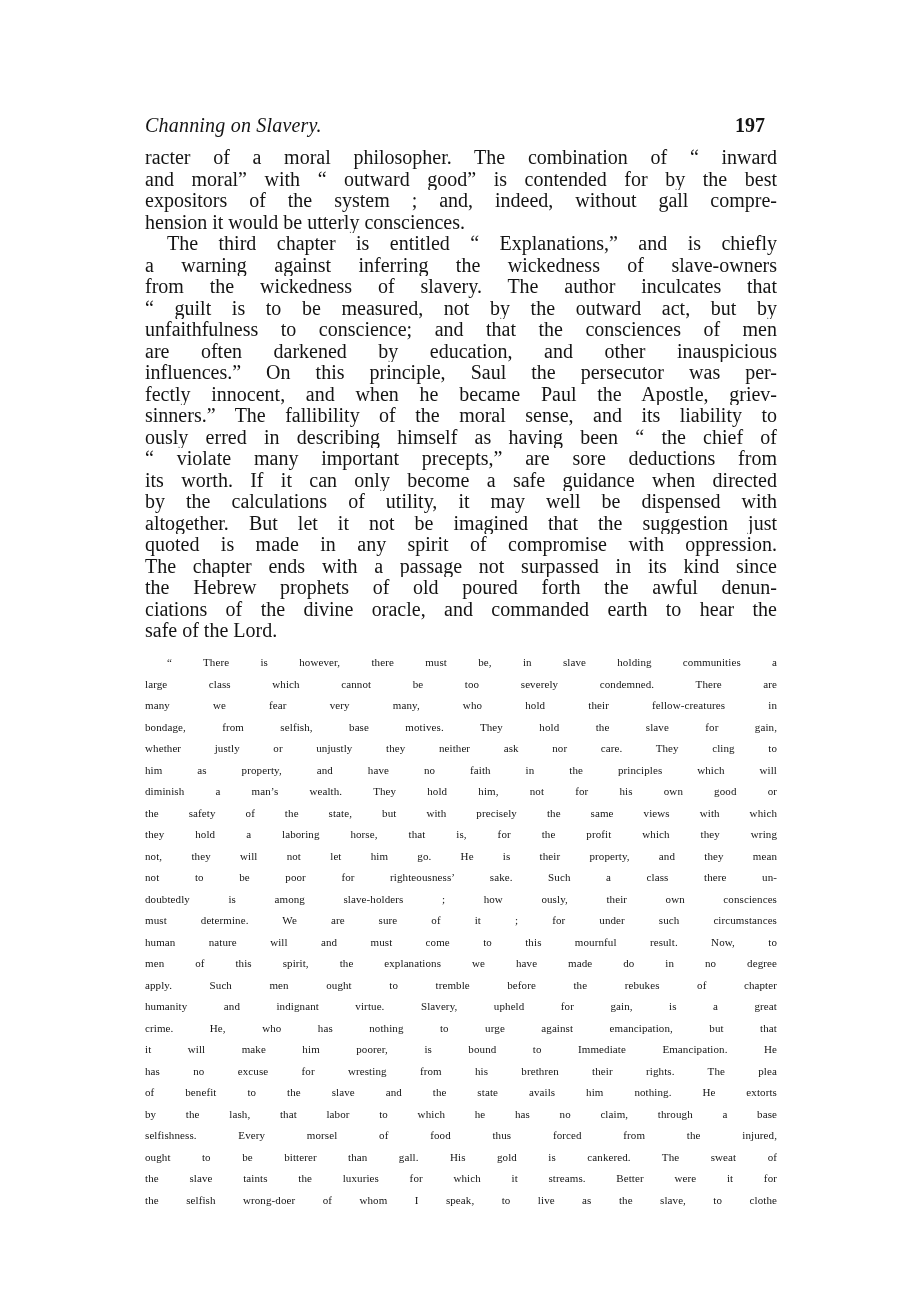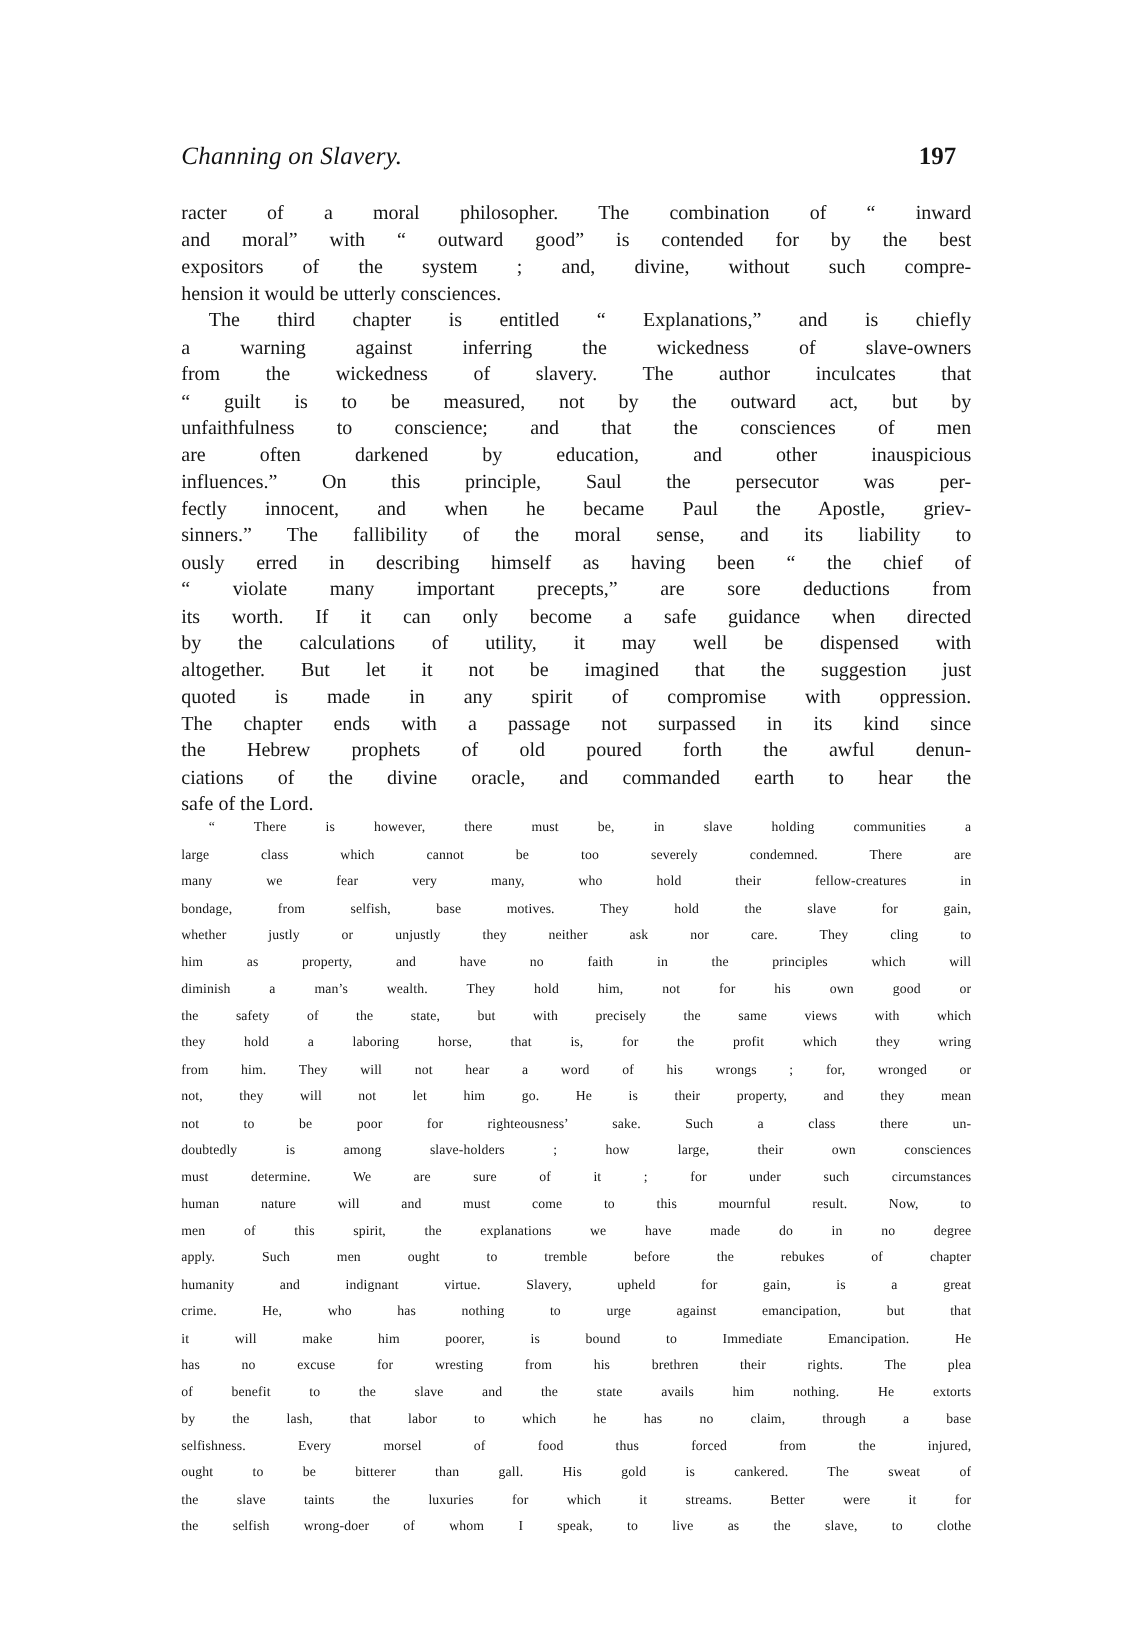--- a/index.html
+++ b/index.html
@@ -14,41 +14,41 @@
     font-style: italic; font-size: 20px; letter-spacing: 0.2px;
   }
   .page-number {
     position: absolute; right: 12px; top: 0; font-size: 20px; font-weight: bold;
   }
   .line {
     display: block; height: 21.5px; line-height: 21.5px; white-space: nowrap;
     text-align: justify; text-align-last: justify; overflow: hidden;
   }
   .line.last { text-align-last: left; }
-  .body-text { position: absolute; top: 160px; left: 0; width: 632px; font-size: 16px; }
+  .body-text { position: absolute; top: 147px; left: 0; width: 632px; font-size: 20px; }
   .body-text .indent { padding-left: 22px; }
   .quote-text { position: absolute; top: 652px; left: 0; width: 632px; font-size: 11px; letter-spacing: 0.1px; }
   .quote-text .indent { padding-left: 22px; }
   .paragraph { margin: 0; }
 </style>
 </head>
 <body>
 
 <div class="page">
 
   <div class="running-head">
     <span class="running-title">Channing on Slavery.</span>
     <span class="page-number">197</span>
   </div>
 
   <div class="body-text">
     <div class="paragraph">
       <span class="line">racter of a moral philosopher.  The combination of “ inward</span>
       <span class="line">and moral” with “ outward good” is contended for by the best</span>
-      <span class="line">expositors of the system ; and, divine, without such compre-</span>
+      <span class="line">expositors of the system ; and, indeed, without gall compre-</span>
       <span class="line last">hension it would be utterly consciences.</span>
     </div>
     <div class="paragraph">
       <span class="line indent">The third chapter is entitled “ Explanations,” and is chiefly</span>
       <span class="line">a warning against inferring the wickedness of slave-owners</span>
       <span class="line">from the wickedness of slavery.  The author inculcates that</span>
       <span class="line">“ guilt is to be measured, not by the outward act, but by</span>
       <span class="line">unfaithfulness to conscience; and that the consciences of men</span>
       <span class="line">are often darkened by education, and other inauspicious</span>
       <span class="line">influences.”  On this principle, Saul the persecutor was per-</span>
@@ -70,24 +70,23 @@
   <div class="quote-text">
     <span class="line indent">“ There is however, there must be, in slave holding communities a</span>
     <span class="line">large class which cannot be too severely condemned.  There are</span>
     <span class="line">many we fear very many, who hold their fellow-creatures in</span>
     <span class="line">bondage, from selfish, base motives.  They hold the slave for gain,</span>
     <span class="line">whether justly or unjustly they neither ask nor care.  They cling to</span>
     <span class="line">him as property, and have no faith in the principles which will</span>
     <span class="line">diminish a man’s wealth.  They hold him, not for his own good or</span>
     <span class="line">the safety of the state, but with precisely the same views with which</span>
     <span class="line">they hold a laboring horse, that is, for the profit which they wring</span>
-    <span class="line">from him.  They will not hear a word of his wrongs ; for, wronged or</span>
     <span class="line">not, they will not let him go.  He is their property, and they mean</span>
     <span class="line">not to be poor for righteousness’ sake.  Such a class there un-</span>
-    <span class="line">doubtedly is among slave-holders ; how large, their own consciences</span>
+    <span class="line">doubtedly is among slave-holders ; how ously, their own consciences</span>
     <span class="line">must determine.  We are sure of it ; for under such circumstances</span>
     <span class="line">human nature will and must come to this mournful result.  Now, to</span>
     <span class="line">men of this spirit, the explanations we have made do in no degree</span>
     <span class="line">apply.  Such men ought to tremble before the rebukes of chapter</span>
     <span class="line">humanity and indignant virtue.  Slavery, upheld for gain, is a great</span>
     <span class="line">crime.  He, who has nothing to urge against emancipation, but that</span>
     <span class="line">it will make him poorer, is bound to Immediate Emancipation.  He</span>
     <span class="line">has no excuse for wresting from his brethren their rights.  The plea</span>
     <span class="line">of benefit to the slave and the state avails him nothing.  He extorts</span>
     <span class="line">by the lash, that labor to which he has no claim, through a base</span>

